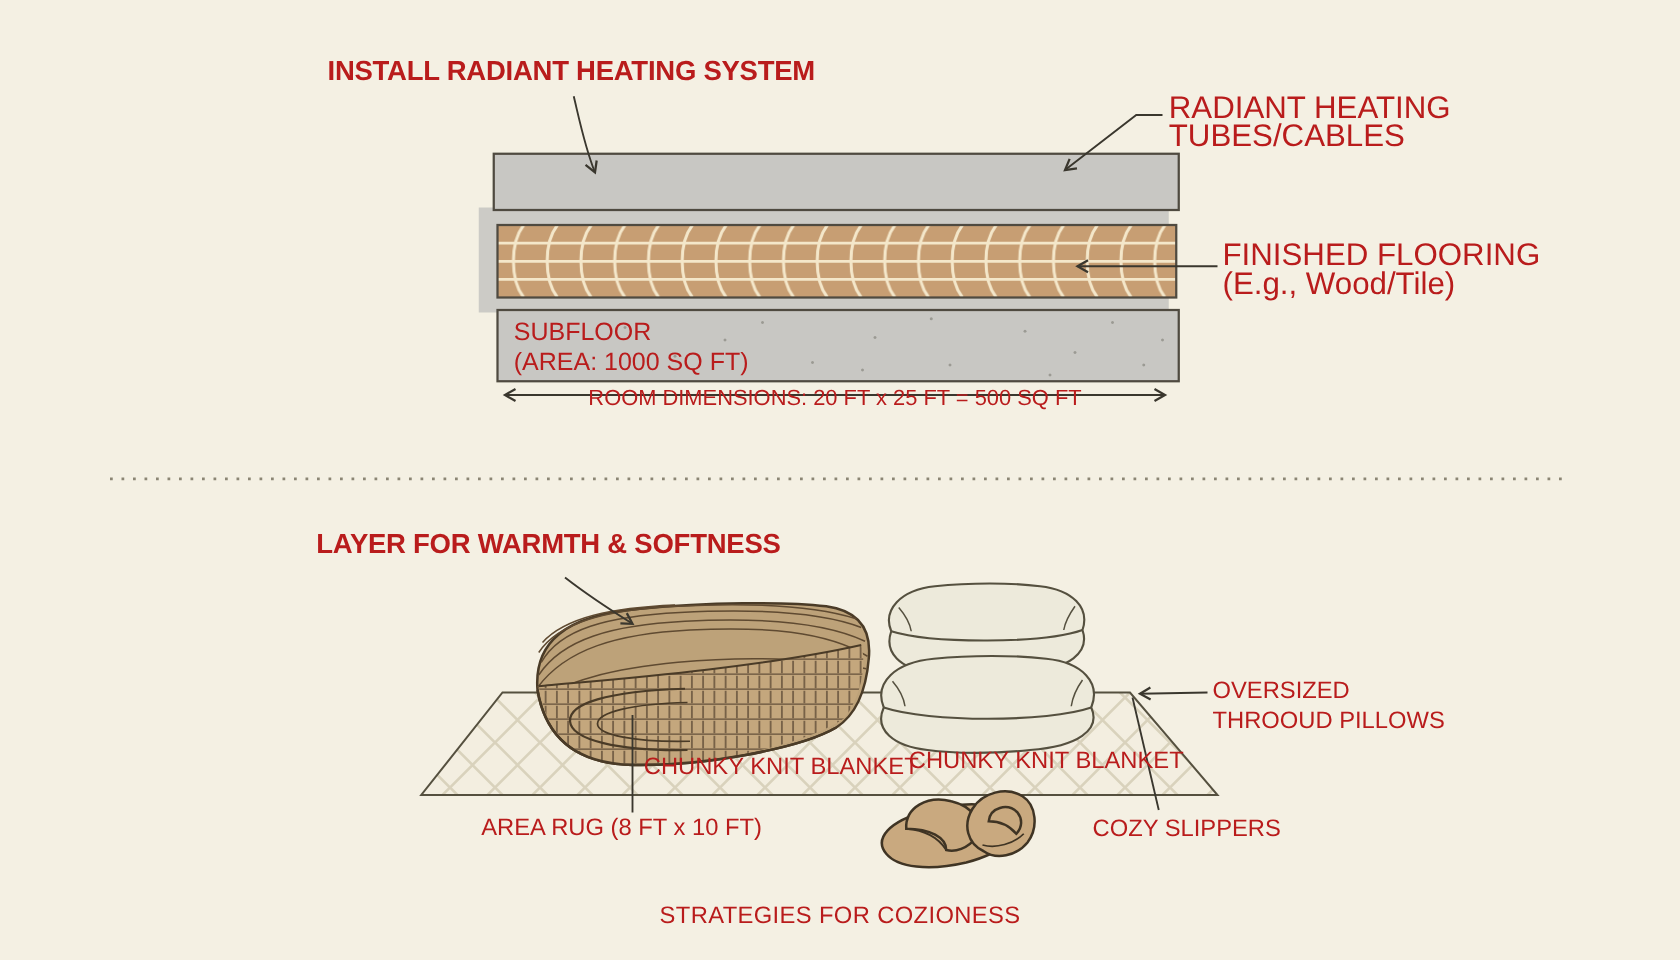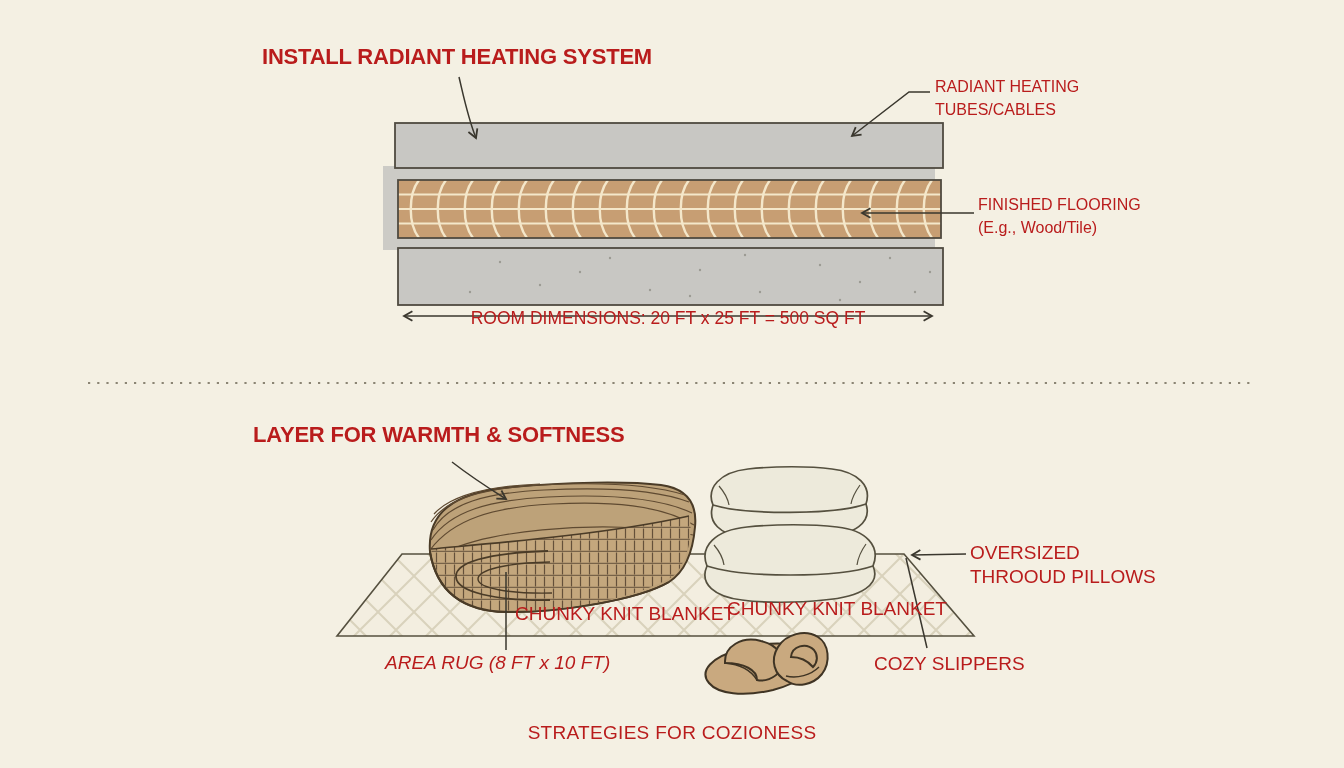--- a/index.html
+++ b/index.html
@@ -5,21 +5,21 @@
   html,body{margin:0;padding:0;}
   .canvas{
     position:relative;width:1344px;height:768px;overflow:hidden;
     background:#f4f0e3;
     font-family:"Liberation Sans", sans-serif;
     color:#2f2b23;
   }
   .svg-layer{position:absolute;left:0;top:0;}
   .lbl{position:absolute;white-space:nowrap;color:#b91c1c;}
   .title{font-size:22px;letter-spacing:-0.2px;font-weight:600;}
-  .side{font-size:16px;line-height:23px;font-weight:500;}
+  .side{font-size:25px;line-height:23px;font-weight:500;}
   .side2{font-size:19px;line-height:24px;font-weight:500;}
   .inlbl{font-size:20px;line-height:24px;font-weight:500;}
   .dims{font-size:17.5px;text-align:center;font-weight:500;}
   .small{font-size:19px;font-weight:500;}
   .caption{font-size:19px;text-align:center;width:100%;letter-spacing:0.3px;font-weight:400;}
 </style>
 </head>
 <body>
 
 <div class="canvas">
@@ -147,33 +147,37 @@
   <div class="lbl side" style="left:935px;top:75px;">
     <div>RADIANT HEATING</div>
     <div>TUBES/CABLES</div>
   </div>
 
   <div class="lbl side" style="left:978px;top:193px;">
     <div>FINISHED FLOORING</div>
     <div>(E.g., Wood/Tile)</div>
   </div>
 
+  <div class="lbl inlbl" style="left:411px;top:254px;">
+    <div>SUBFLOOR</div>
+    <div>(AREA: 1000 SQ FT)</div>
+  </div>
 
   <div class="lbl dims" style="left:400px;top:308px;width:536px;">ROOM DIMENSIONS: 20 FT x 25 FT = 500 SQ FT</div>
 
   <div class="lbl title" style="left:253px;top:422px;">LAYER FOR WARMTH &amp; SOFTNESS</div>
 
   <div class="lbl small" style="left:515px;top:603px;">CHUNKY KNIT BLANKET</div>
 
   <div class="lbl small" style="left:727px;top:598px;">CHUNKY KNIT BLANKET</div>
 
   <div class="lbl side2" style="left:970px;top:541px;">
     <div>OVERSIZED</div>
     <div>THROOUD PILLOWS</div>
   </div>
 
-  <div class="lbl small" style="left:385px;top:652px;font-style:italic;">AREA RUG (8 FT x 10 FT)</div>
+  <div class="lbl small" style="left:385px;top:652px;">AREA RUG (8 FT x 10 FT)</div>
 
   <div class="lbl small" style="left:874px;top:653px;">COZY SLIPPERS</div>
 
   <div class="lbl caption" style="left:0px;top:722px;">STRATEGIES FOR COZIONESS</div>
 
 </div>
 
 </body></html>

